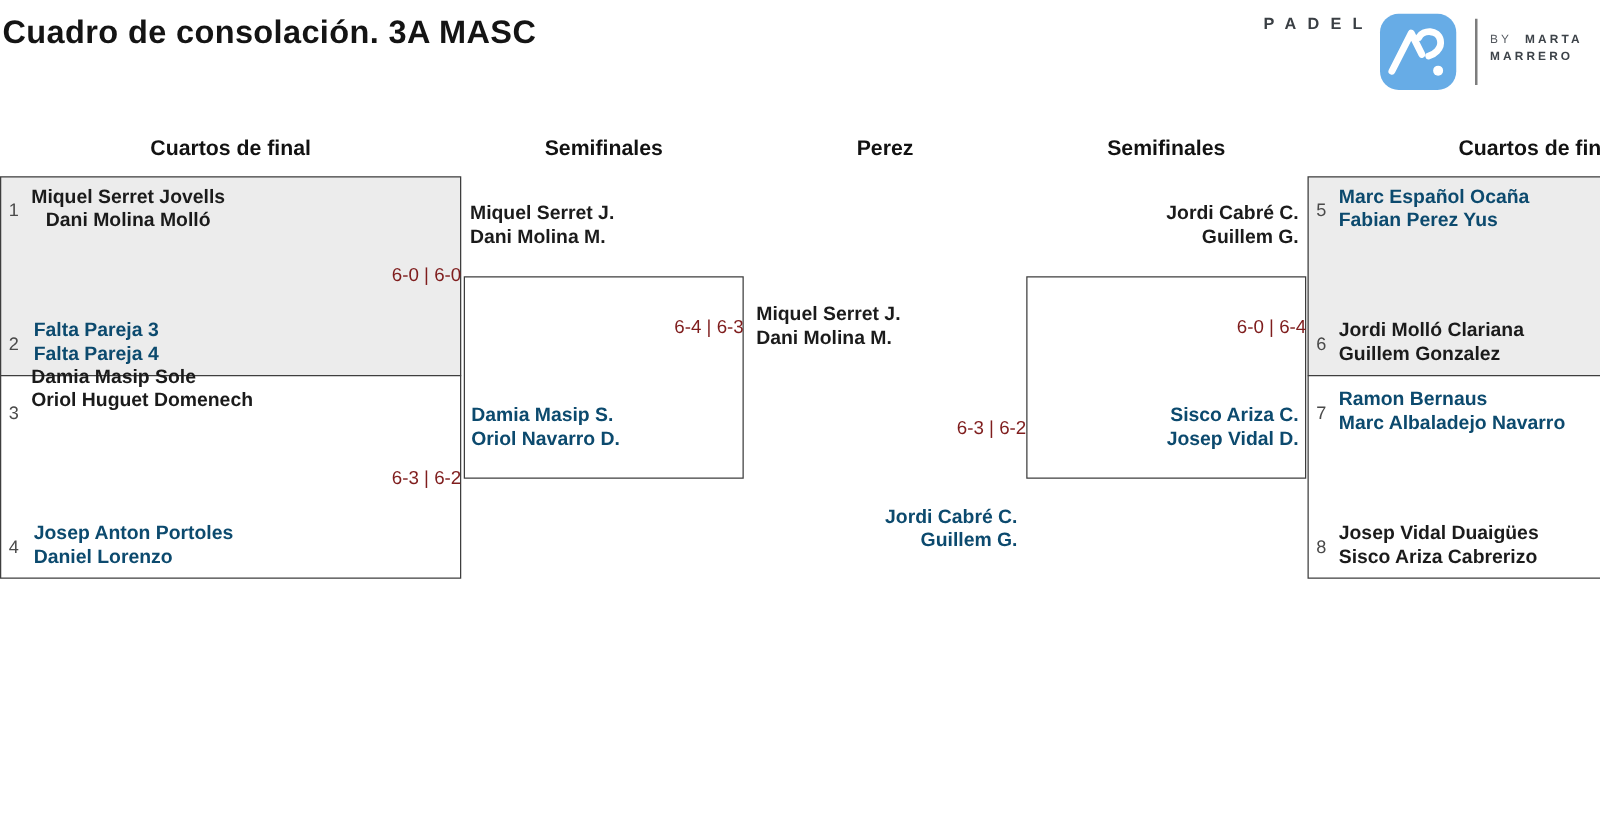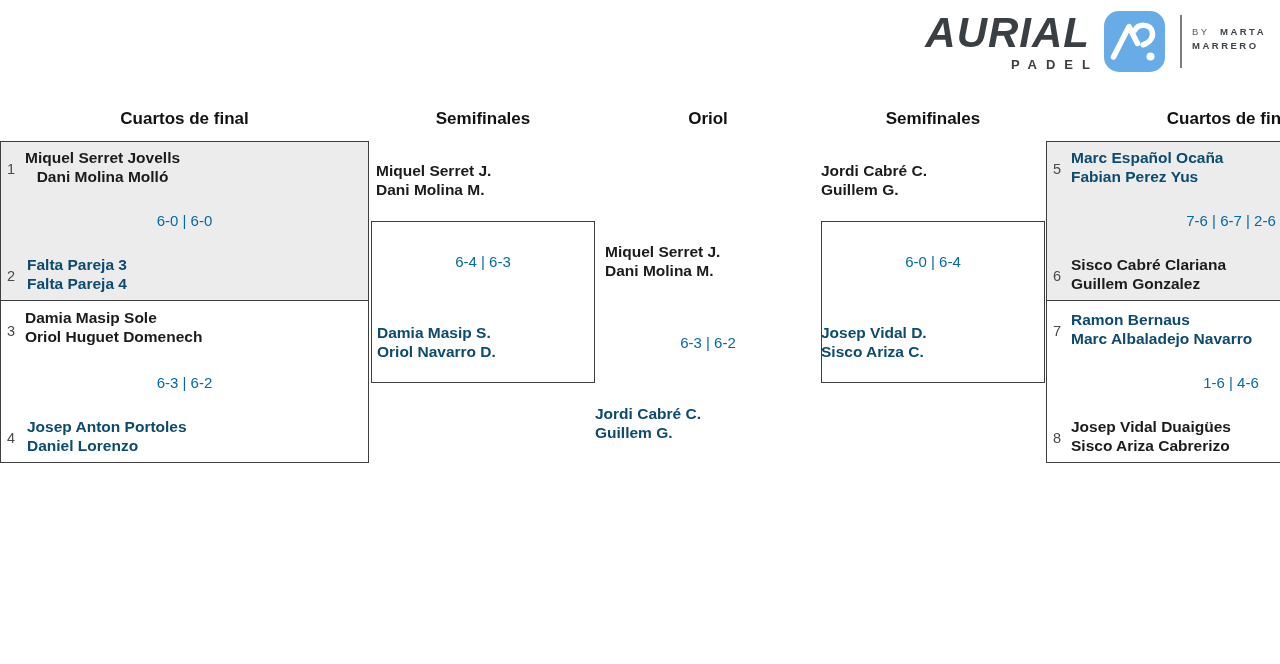--- a/index.html
+++ b/index.html
@@ -21,51 +21,51 @@
   
   .round-header{top:109px;font-size:17px;font-weight:700;color:#121212;text-align:center;white-space:nowrap;}
   
   .block{border:1px solid #3e3e3e;box-sizing:border-box;background:#ffffff;}
   .shaded{background:#ececec;}
   
   .team{font-size:15.5px;line-height:19px;white-space:nowrap;}
   .w{font-weight:700;color:#1b1b1b;}
   .l{font-weight:700;color:#0c4a6e;}
   .seed{font-size:14.5px;line-height:18px;color:#4a4a4a;width:16px;text-align:center;}
-  .score{font-size:15px;line-height:18px;color:#0369a1;text-align:center;}
-  .ar{text-align:left;}
+  .score{font-size:15px;line-height:18px;color:#7f1d1d;text-align:right;}
+  .ar{text-align:right;}
 </style>
 </head>
 <body>
 
 <div class="abs page-title">
+  <div>Cuadro de consolación. 3A MASC</div>
 </div>
 
 <div class="abs brand-wrap">
-  <div class="brand-main">AURIAL</div>
   <div class="brand-sub">PADEL</div>
 </div>
 <svg class="abs logo-icon" width="63" height="63" viewBox="0 0 63 63">
   <rect x="1" y="1" width="61" height="61" rx="15" fill="#67ace6"></rect>
   <path d="M10.5,47 L26,16.5 L34.5,33.5" fill="none" stroke="#ffffff" stroke-width="5.5" stroke-linecap="round" stroke-linejoin="round"></path>
   <path d="M32,20 C35.5,13.5 47.5,13.5 49.3,22 C50.9,29.5 43.5,33.8 40,34.8" fill="none" stroke="#ffffff" stroke-width="5.5" stroke-linecap="round"></path>
   <circle cx="47.5" cy="46.5" r="4" fill="#ffffff"></circle>
 </svg>
 <div class="abs logo-divider"></div>
 <div class="abs byline">
   <div>
     <span class="light">BY</span>&nbsp;
     <span>MARTA</span>
   </div>
   <div>MARRERO</div>
 </div>
 
 <div class="abs round-header" style="left:0;width:369px;">Cuartos de final</div>
 <div class="abs round-header" style="left:371px;width:224px;">Semifinales</div>
-<div class="abs round-header" style="left:595px;width:226px;">Oriol</div>
+<div class="abs round-header" style="left:595px;width:226px;">Perez</div>
 <div class="abs round-header" style="left:821px;width:224px;">Semifinales</div>
 <div class="abs round-header" style="left:1046px;width:370px;">Cuartos de final</div>
 
 <div class="abs block shaded" style="left:0;top:141px;width:369px;height:160px;"></div>
 <div class="abs block" style="left:0;top:300px;width:369px;height:163px;"></div>
 <div class="abs block" style="left:371px;top:221px;width:224px;height:162px;"></div>
 <div class="abs block" style="left:821px;top:221px;width:224px;height:162px;"></div>
 <div class="abs block shaded" style="left:1046px;top:141px;width:370px;height:160px;"></div>
 <div class="abs block" style="left:1046px;top:300px;width:370px;height:163px;"></div>
 
@@ -75,21 +75,21 @@
   <div>Dani Molina Molló</div>
 </div>
 <div class="abs score" style="left:0;top:212px;width:369px;">6-0 | 6-0</div>
 <div class="abs seed" style="left:3px;top:267px;">2</div>
 <div class="abs team l" style="left:27px;top:255px;">
   <div>Falta Pareja 3</div>
   <div>Falta Pareja 4</div>
 </div>
 
 <div class="abs seed" style="left:3px;top:322px;">3</div>
-<div class="abs team w" style="left:25px;top:308px;">
+<div class="abs team w" style="left:25px;top:292px;">
   <div>Damia Masip Sole</div>
   <div>Oriol Huguet Domenech</div>
 </div>
 <div class="abs score" style="left:0;top:374px;width:369px;">6-3 | 6-2</div>
 <div class="abs seed" style="left:3px;top:429px;">4</div>
 <div class="abs team l" style="left:27px;top:417px;">
   <div>Josep Anton Portoles</div>
   <div>Daniel Lorenzo</div>
 </div>
 
@@ -112,33 +112,33 @@
   <div>Jordi Cabré C.</div>
   <div>Guillem G.</div>
 </div>
 
 <div class="abs team w ar" style="left:821px;top:161px;width:218px;">
   <div>Jordi Cabré C.</div>
   <div>Guillem G.</div>
 </div>
 <div class="abs score" style="left:821px;top:253px;width:224px;">6-0 | 6-4</div>
 <div class="abs team l ar" style="left:821px;top:323px;width:218px;">
+  <div>Sisco Ariza C.</div>
   <div>Josep Vidal D.</div>
-  <div>Sisco Ariza C.</div>
 </div>
 
 <div class="abs seed" style="left:1049px;top:160px;">5</div>
 <div class="abs team l" style="left:1071px;top:148px;">
   <div>Marc Español Ocaña</div>
   <div>Fabian Perez Yus</div>
 </div>
 <div class="abs score" style="left:1046px;top:212px;width:370px;">7-6 | 6-7 | 2-6</div>
 <div class="abs seed" style="left:1049px;top:267px;">6</div>
 <div class="abs team w" style="left:1071px;top:255px;">
-  <div>Sisco Cabré Clariana</div>
+  <div>Jordi Molló Clariana</div>
   <div>Guillem Gonzalez</div>
 </div>
 
 <div class="abs seed" style="left:1049px;top:322px;">7</div>
 <div class="abs team l" style="left:1071px;top:310px;">
   <div>Ramon Bernaus</div>
   <div>Marc Albaladejo Navarro</div>
 </div>
 <div class="abs score" style="left:1046px;top:374px;width:370px;">1-6 | 4-6</div>
 <div class="abs seed" style="left:1049px;top:429px;">8</div>

